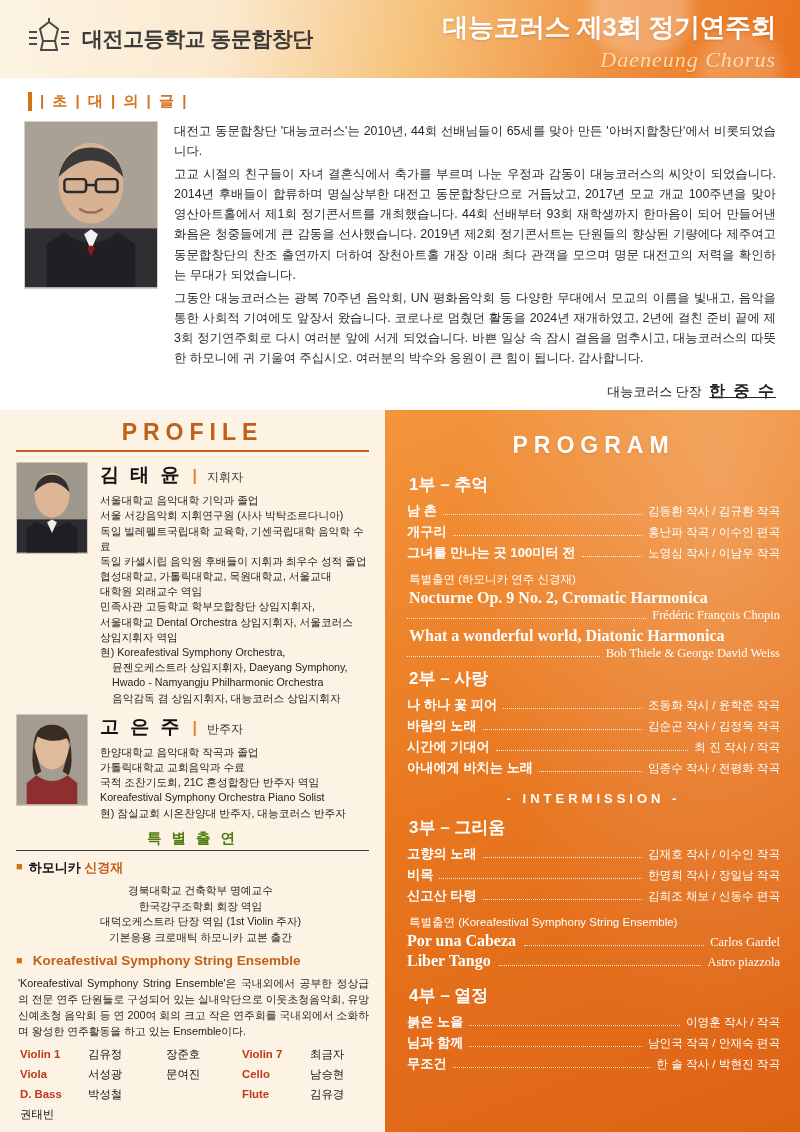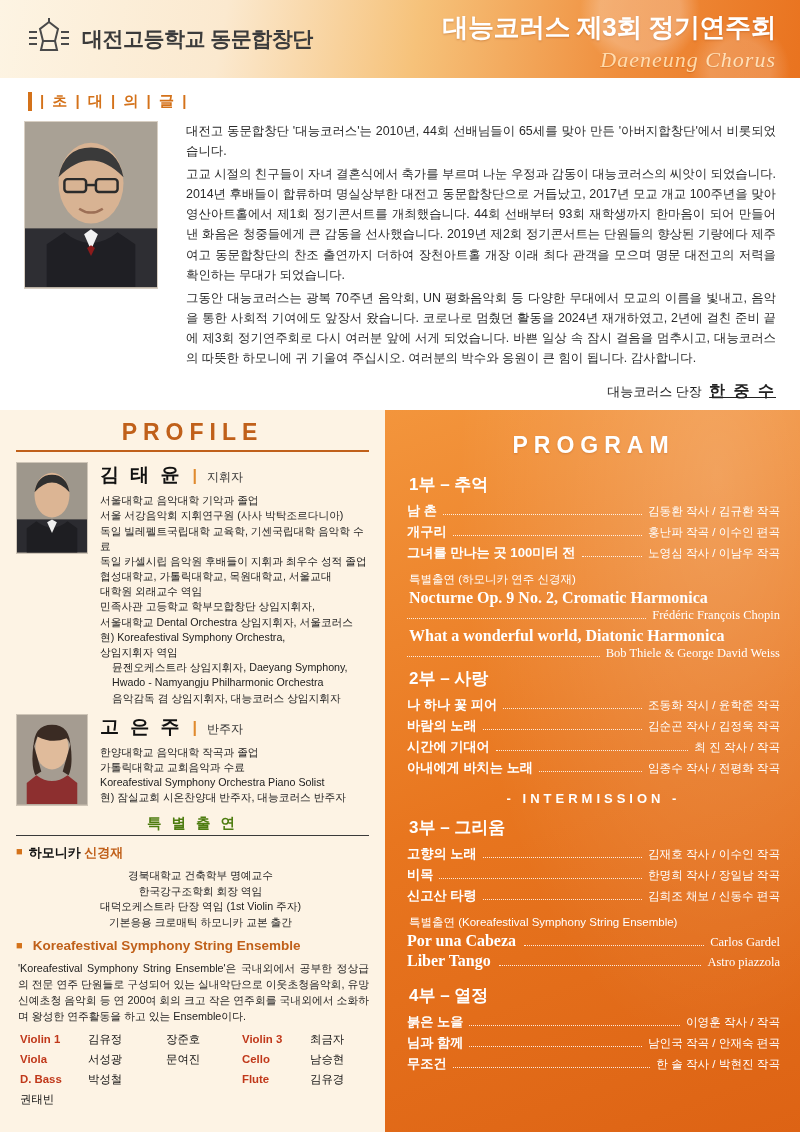--- a/index.html
+++ b/index.html
@@ -44,21 +44,21 @@
     font-size: 22px; color:#ffd9a8; margin-top:2px; letter-spacing:1px;
     text-shadow: 0 1px 1px rgba(150,60,0,.25);
   }
 
   
   .greet-wrap { position:relative; padding: 10px 24px 8px 24px; }
   .greet-label {
     color:#d4721a; font-size:15px; font-weight:700; letter-spacing:2px;
     border-left:4px solid #d4721a; padding-left:8px; margin: 4px 0 10px 4px;
   }
-  .greet-body { display:flex; gap:28px; align-items:flex-start; }
+  .greet-body { display:flex; gap:16px; align-items:flex-start; }
   .portrait-main {
     width:134px; height:168px; flex:0 0 134px;
     background: linear-gradient(#c9c2b6,#8d8madd);
     background-color:#b9b0a4;
     position:relative; overflow:hidden;
     border:1px solid #d8cfc3;
   }
   .portrait-main .face { position:absolute; inset:0; }
   .greet-text { font-size:12.4px; line-height:1.62; color:#2a2a2a; text-align:justify; }
   .greet-text p { margin:0 0 3px 0; text-indent: 0; }
@@ -237,22 +237,22 @@
         </div>
         <div class="pf-lines">
           <div>서울대학교 음악대학 기악과 졸업</div>
           <div>서울 서강음악회 지휘연구원 (사사 박탁조르다니아)</div>
           <div>독일 빌레펠트국립대학 교육학, 기센국립대학 음악학 수료</div>
           <div>독일 카셀시립 음악원 후배들이 지휘과 최우수 성적 졸업</div>
           <div>협성대학교, 가톨릭대학교, 목원대학교, 서울교대</div>
           <div>대학원 외래교수 역임</div>
           <div>민족사관 고등학교 학부모합창단 상임지휘자,</div>
           <div>서울대학교 Dental Orchestra 상임지휘자, 서울코러스</div>
+          <div>상임지휘자 역임</div>
           <div>현) Koreafestival Symphony Orchestra,</div>
-          <div>상임지휘자 역임</div>
           <div class="indent">뮨젠오케스트라 상임지휘자, Daeyang Symphony,</div>
           <div class="indent">Hwado - Namyangju Philharmonic Orchestra</div>
           <div class="indent">음악감독 겸 상임지휘자, 대능코러스 상임지휘자</div>
         </div>
       </div>
     </div>
 
     <div class="pf">
       <div class="pf-photo">
         <svg viewBox="0 0 72 92" preserveAspectRatio="none">
@@ -266,20 +266,21 @@
       </div>
       <div class="pf-right">
         <div class="pf-name-row">
           <span class="pf-name">고 은 주</span>
           <span class="pf-bar">|</span>
           <span class="pf-role">반주자</span>
         </div>
         <div class="pf-lines">
           <div>한양대학교 음악대학 작곡과 졸업</div>
           <div>가톨릭대학교 교회음악과 수료</div>
+          <div>국적 조찬기도회, 21C 혼성합창단 반주자 역임</div>
           <div>Koreafestival Symphony Orchestra Piano Solist</div>
           <div>현) 잠실교회 시온찬양대 반주자, 대능코러스 반주자</div>
         </div>
       </div>
     </div>
 
     <div class="sub-head">특 별 출 연</div>
     <div class="sub-rule"></div>
 
     <div class="bullet-row">
@@ -301,21 +302,21 @@
       <span class="bsq">■</span>
       <div class="ens-title">Koreafestival Symphony String Ensemble</div>
     </div>
     <div class="ens-desc">'Koreafestival Symphony String Ensemble'은 국내외에서 공부한 정상급의 전문 연주 단원들로 구성되어 있는 실내악단으로 이웃초청음악회, 유망 신예초청 음악회 등 연 200여 회의 크고 작은 연주회를 국내외에서 소화하며 왕성한 연주활동을 하고 있는 Ensemble이다.</div>
 
     <div class="members">
       <div class="grp">
         <span class="lab">Violin 1</span>
         <span class="val">김유정</span>
         <span class="val">장준호</span>
-        <span class="lab">Violin 3</span>
+        <span class="lab">Violin 7</span>
         <span class="val">최금자</span>
         <span class="val">이지현</span>
       </div>
       <div class="grp">
         <span class="lab">Viola</span>
         <span class="val">서성광</span>
         <span class="val">문여진</span>
         <span class="lab">Cello</span>
         <span class="val">남승현</span>
         <span class="val">김혜정</span>

